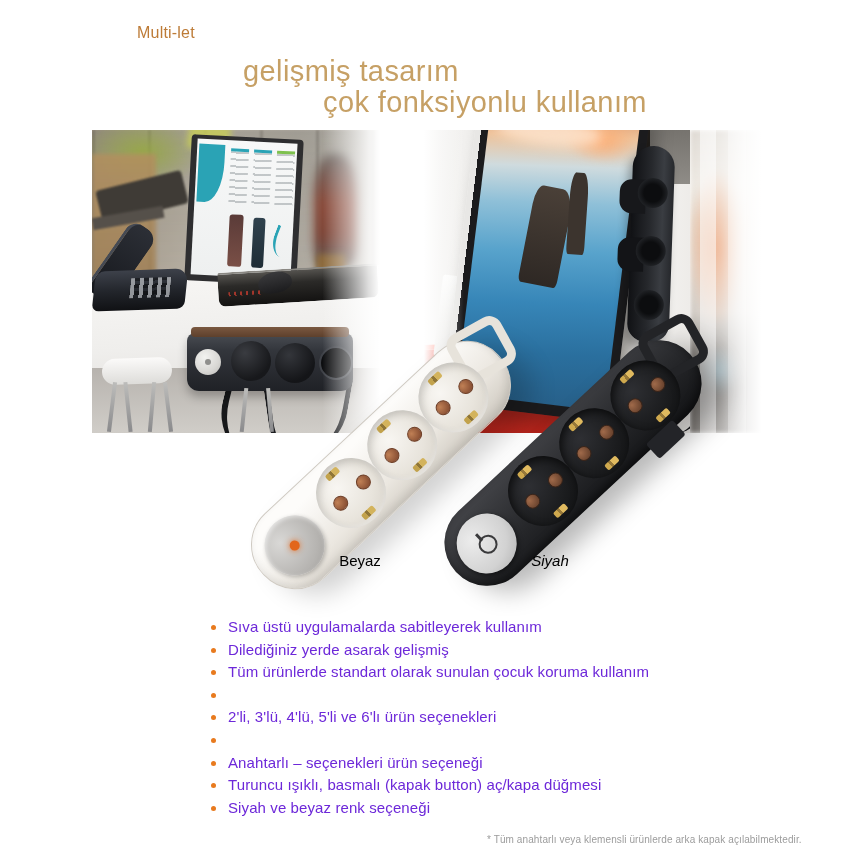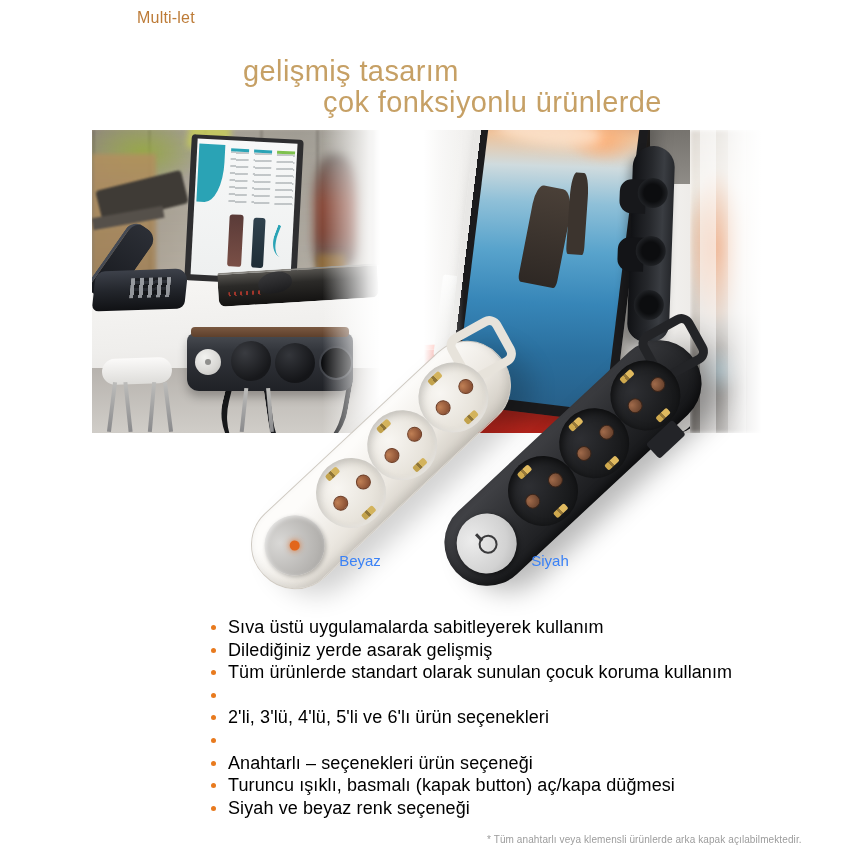--- a/index.html
+++ b/index.html
@@ -1,20 +1,20 @@
 <!DOCTYPE html>
 <html><head>
 <meta charset="utf-8">
 <style>
   html,body{margin:0;padding:0;background:#fff;}
   .page{position:relative;width:855px;height:855px;background:#fff;overflow:hidden;
         font-family:"Liberation Sans",sans-serif;}
 
   
-  .brand{position:absolute;left:137px;top:9px;font-size:16px;color:#bd7b37;letter-spacing:.2px;}
+  .brand{position:absolute;left:137px;top:24px;font-size:16px;color:#bd7b37;letter-spacing:.2px;}
   .h1{position:absolute;left:243px;top:55px;font-size:29px;font-weight:400;color:#c6a065;letter-spacing:.4px;}
   .h2{position:absolute;left:323px;top:86px;font-size:29px;font-weight:400;color:#c6a065;letter-spacing:.4px;}
 
   
   .photo{position:absolute;top:130px;height:303px;overflow:hidden;z-index:1;}
   .photo *{position:absolute;}
   .photo-left{left:92px;width:288px;
     background:linear-gradient(100deg,#9f9484 0%,#bcb4a7 35%,#b3ada3 60%,#c6c1b9 100%);}
   .pl-windows{left:0;top:0;width:288px;height:170px;opacity:.65;filter:blur(1px);
     background:repeating-linear-gradient(90deg,rgba(58,54,48,.38) 0 3px,transparent 3px 56px),
@@ -159,36 +159,36 @@
   .pin{width:13px;height:13px;border-radius:50%;top:28px;}
   .pin.pA{left:13px;} .pin.pB{left:44px;}
   .pin-w{background:radial-gradient(circle at 35% 30%,#c08055,#8d5336 70%);border:1px solid #6e3f28;}
   .pin-b{background:radial-gradient(circle at 35% 30%,#a06a4a,#6e4630 70%);border:1px solid #3a251a;}
   .clip{width:15px;height:7px;border-radius:2px;left:27px;}
   .clip.cT{top:5px;} .clip.cB{bottom:5px;}
   .clip-w{background:linear-gradient(90deg,#c2a24c 0 5px,#8f7537 5px 8px,#d3b35c 8px);}
   .clip-b{background:linear-gradient(90deg,#cfa94e 0 5px,#97793a 5px 8px,#e0ba5f 8px);}
 
   
-  .swatch-label{position:absolute;top:552px;width:96px;text-align:center;font-size:15px;color:#3b82f6;z-index:4;}
-  .label-beyaz{left:312px;} .label-siyah{left:502px;}
+  .swatch-label{position:absolute;top:552px;width:96px;text-align:center;font-size:15px;color:#000000;z-index:4;}
+  .label-beyaz{left:312px;} .label-siyah{left:502px;font-style:italic;}
   .features{position:absolute;left:206px;top:616px;width:575px;margin:0;padding:0;list-style:none;}
   .features li{position:relative;height:22.6px;line-height:22.6px;padding-left:22px;
-    font-size:18px;color:#000000;letter-spacing:.1px;}
+    font-size:15px;color:#6d28d9;letter-spacing:.1px;}
   .features .dot{position:absolute;left:5px;top:9px;width:5px;height:5px;border-radius:50%;background:#e87a1e;}
   .footnote{position:absolute;left:487px;top:834px;font-size:10px;color:#9c9c9c;letter-spacing:.1px;}
 </style>
 </head>
 <body>
 
 <div class="page">
 
   <div class="brand">Multi-let</div>
   <div class="h1">gelişmiş tasarım</div>
-  <div class="h2">çok fonksiyonlu ürünlerde</div>
+  <div class="h2">çok fonksiyonlu kullanım</div>
 
   <div class="photo photo-left">
     <div class="pl-windows"></div>
     <div class="pl-green"></div>
     <div class="pl-yellow"></div>
     <div class="pl-tan"></div>
     <div class="pl-stand"></div>
     <div class="pl-stand2"></div>
     <div class="pl-person"></div>
     <div class="pl-chairbg"></div>

